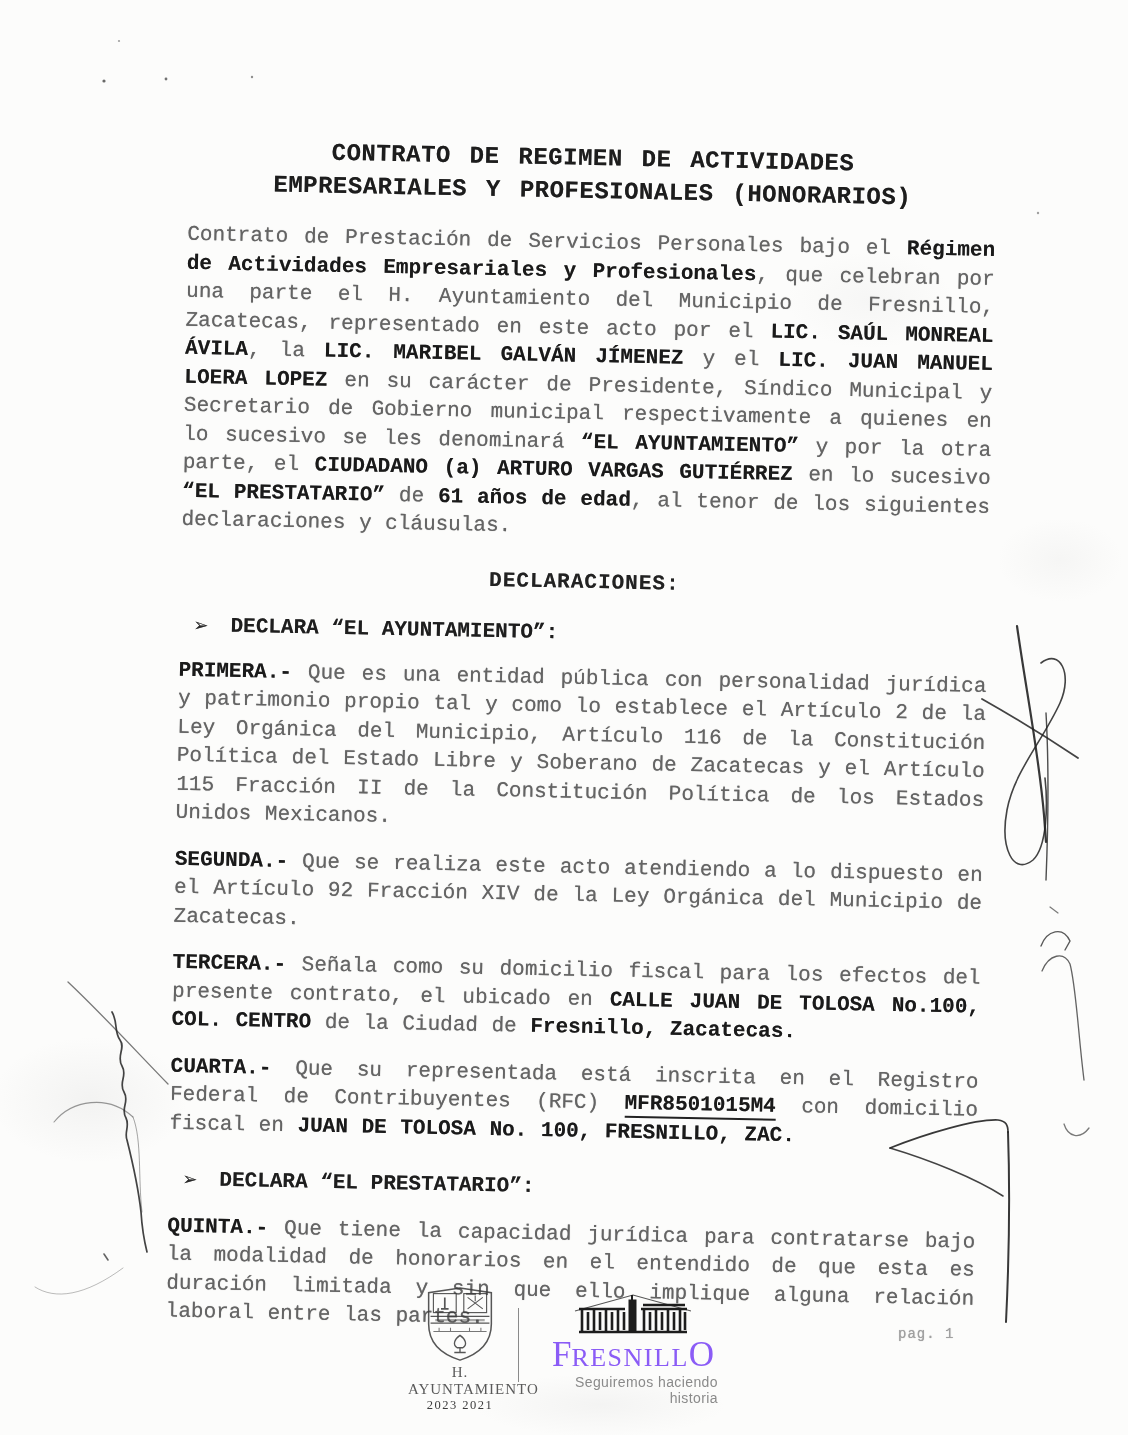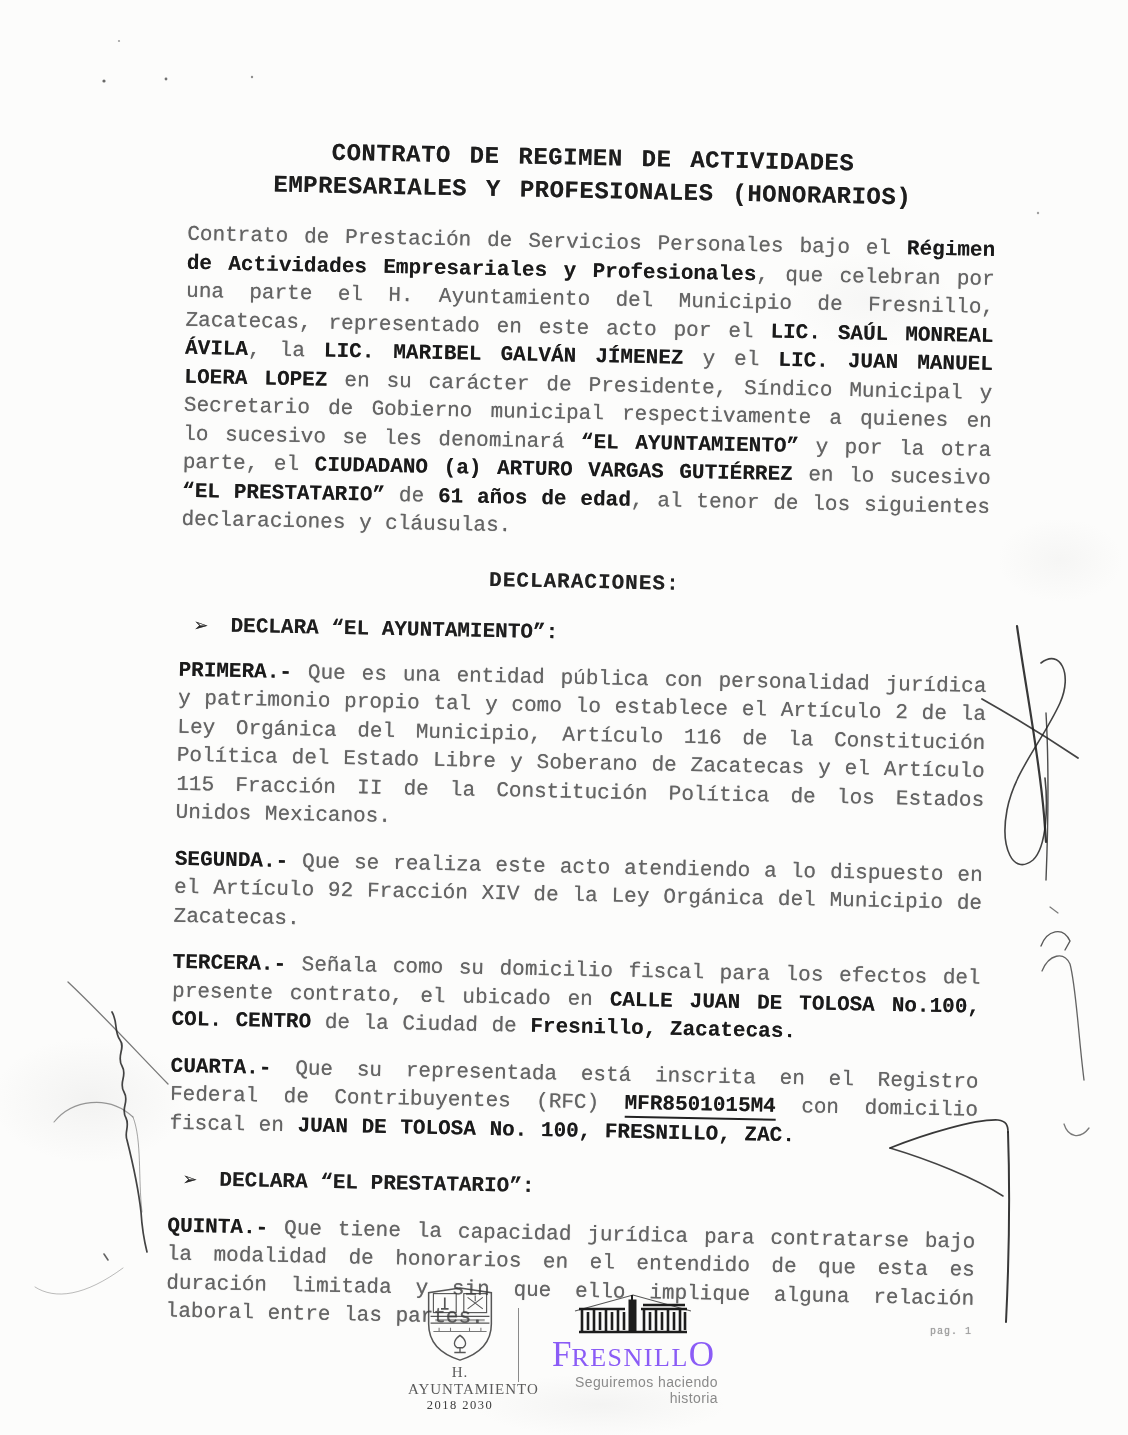--- a/index.html
+++ b/index.html
@@ -69,22 +69,22 @@
   .shield-caption{font-family:"Liberation Serif",serif;font-size:15px;letter-spacing:1px;color:#5a5a5a;margin-top:2px;}
   .shield-years{font-family:"Liberation Serif",serif;font-size:12.5px;letter-spacing:1.5px;color:#3c3c3c;}
   .footer-divider{position:absolute;left:518px;top:28px;width:1px;height:74px;background:#8a8a8a;}
   .fresnillo-block{position:absolute;left:548px;top:12px;width:170px;text-align:center;}
   .fresnillo-block svg{display:block;margin:0 auto;}
   .fresnillo-word{font-family:"Liberation Serif",serif;color:#8b5cf6;line-height:30px;white-space:nowrap;}
   .fres-first,.fres-last{font-size:35px;}
   .fres-mid{font-size:26px;letter-spacing:1.5px;}
   .fresnillo-tagline{font-family:"Liberation Sans",sans-serif;font-size:14px;color:#8a8a8a;letter-spacing:.4px;margin-top:-2px;text-align:right;}
   .page-number{
-    position:absolute;left:930px;top:46px;
-    font-size:10px;color:#a0a0a0;letter-spacing:1px;
+    position:absolute;left:898px;top:46px;
+    font-size:14px;color:#a0a0a0;letter-spacing:1px;
     text-shadow:0 0 .8px rgba(150,150,150,.9);
   }
   .pen-marks{position:absolute;left:0;top:0;pointer-events:none;}
 </style>
 </head>
 <body>
 
 <div class="sheet">
 
   <div class="rotated">
@@ -126,21 +126,21 @@
           <rect x="40" y="8" width="24" height="20" stroke-width="1.2"></rect>
           <path d="M20,12 L20,24 M16,24 L24,24" stroke-width="1.8"></path>
           <path d="M44,12 L60,24 M60,12 L44,24 M52,10 L52,16" stroke-width="1.1"></path>
           <path d="M5,32 L67,32 M5,39 L67,39" stroke-width="1.3"></path>
           <path d="M10,36 L62,36" stroke-width="2.4" opacity="0.5"></path>
           <path d="M8,48 L64,48 M14,44 L14,48 M26,44 L26,48 M46,44 L46,48 M58,44 L58,48" stroke-width="1.1" opacity="0.8"></path>
           <path d="M36,52 C30,56 28,62 33,65 L39,65 C44,62 42,56 36,52 Z M36,65 L36,70 M30,70 L42,70" stroke-width="1.4"></path>
         </g>
       </svg>
       <div class="shield-caption">H. AYUNTAMIENTO</div>
-      <div class="shield-years">2018 2030</div>
+      <div class="shield-years">2023 2021</div>
     </div>
 
     <div class="footer-divider"></div>
 
     <div class="fresnillo-block">
       <svg width="124" height="48" viewBox="0 0 124 48">
         <g fill="none" stroke="#1d1d1d">
           <path d="M4,19 L62,3 L120,19" stroke-width="1.1" opacity="0.75"></path>
           <path d="M8,17 L54,17 M8,40 L116,40" stroke-width="2.4"></path>
           <path d="M11,17 L11,40 M17,20 L17,38 M23,17 L23,40 M29,20 L29,38 M35,17 L35,40 M41,20 L41,38 M47,17 L47,40 M53,20 L53,38" stroke-width="2.6"></path>

